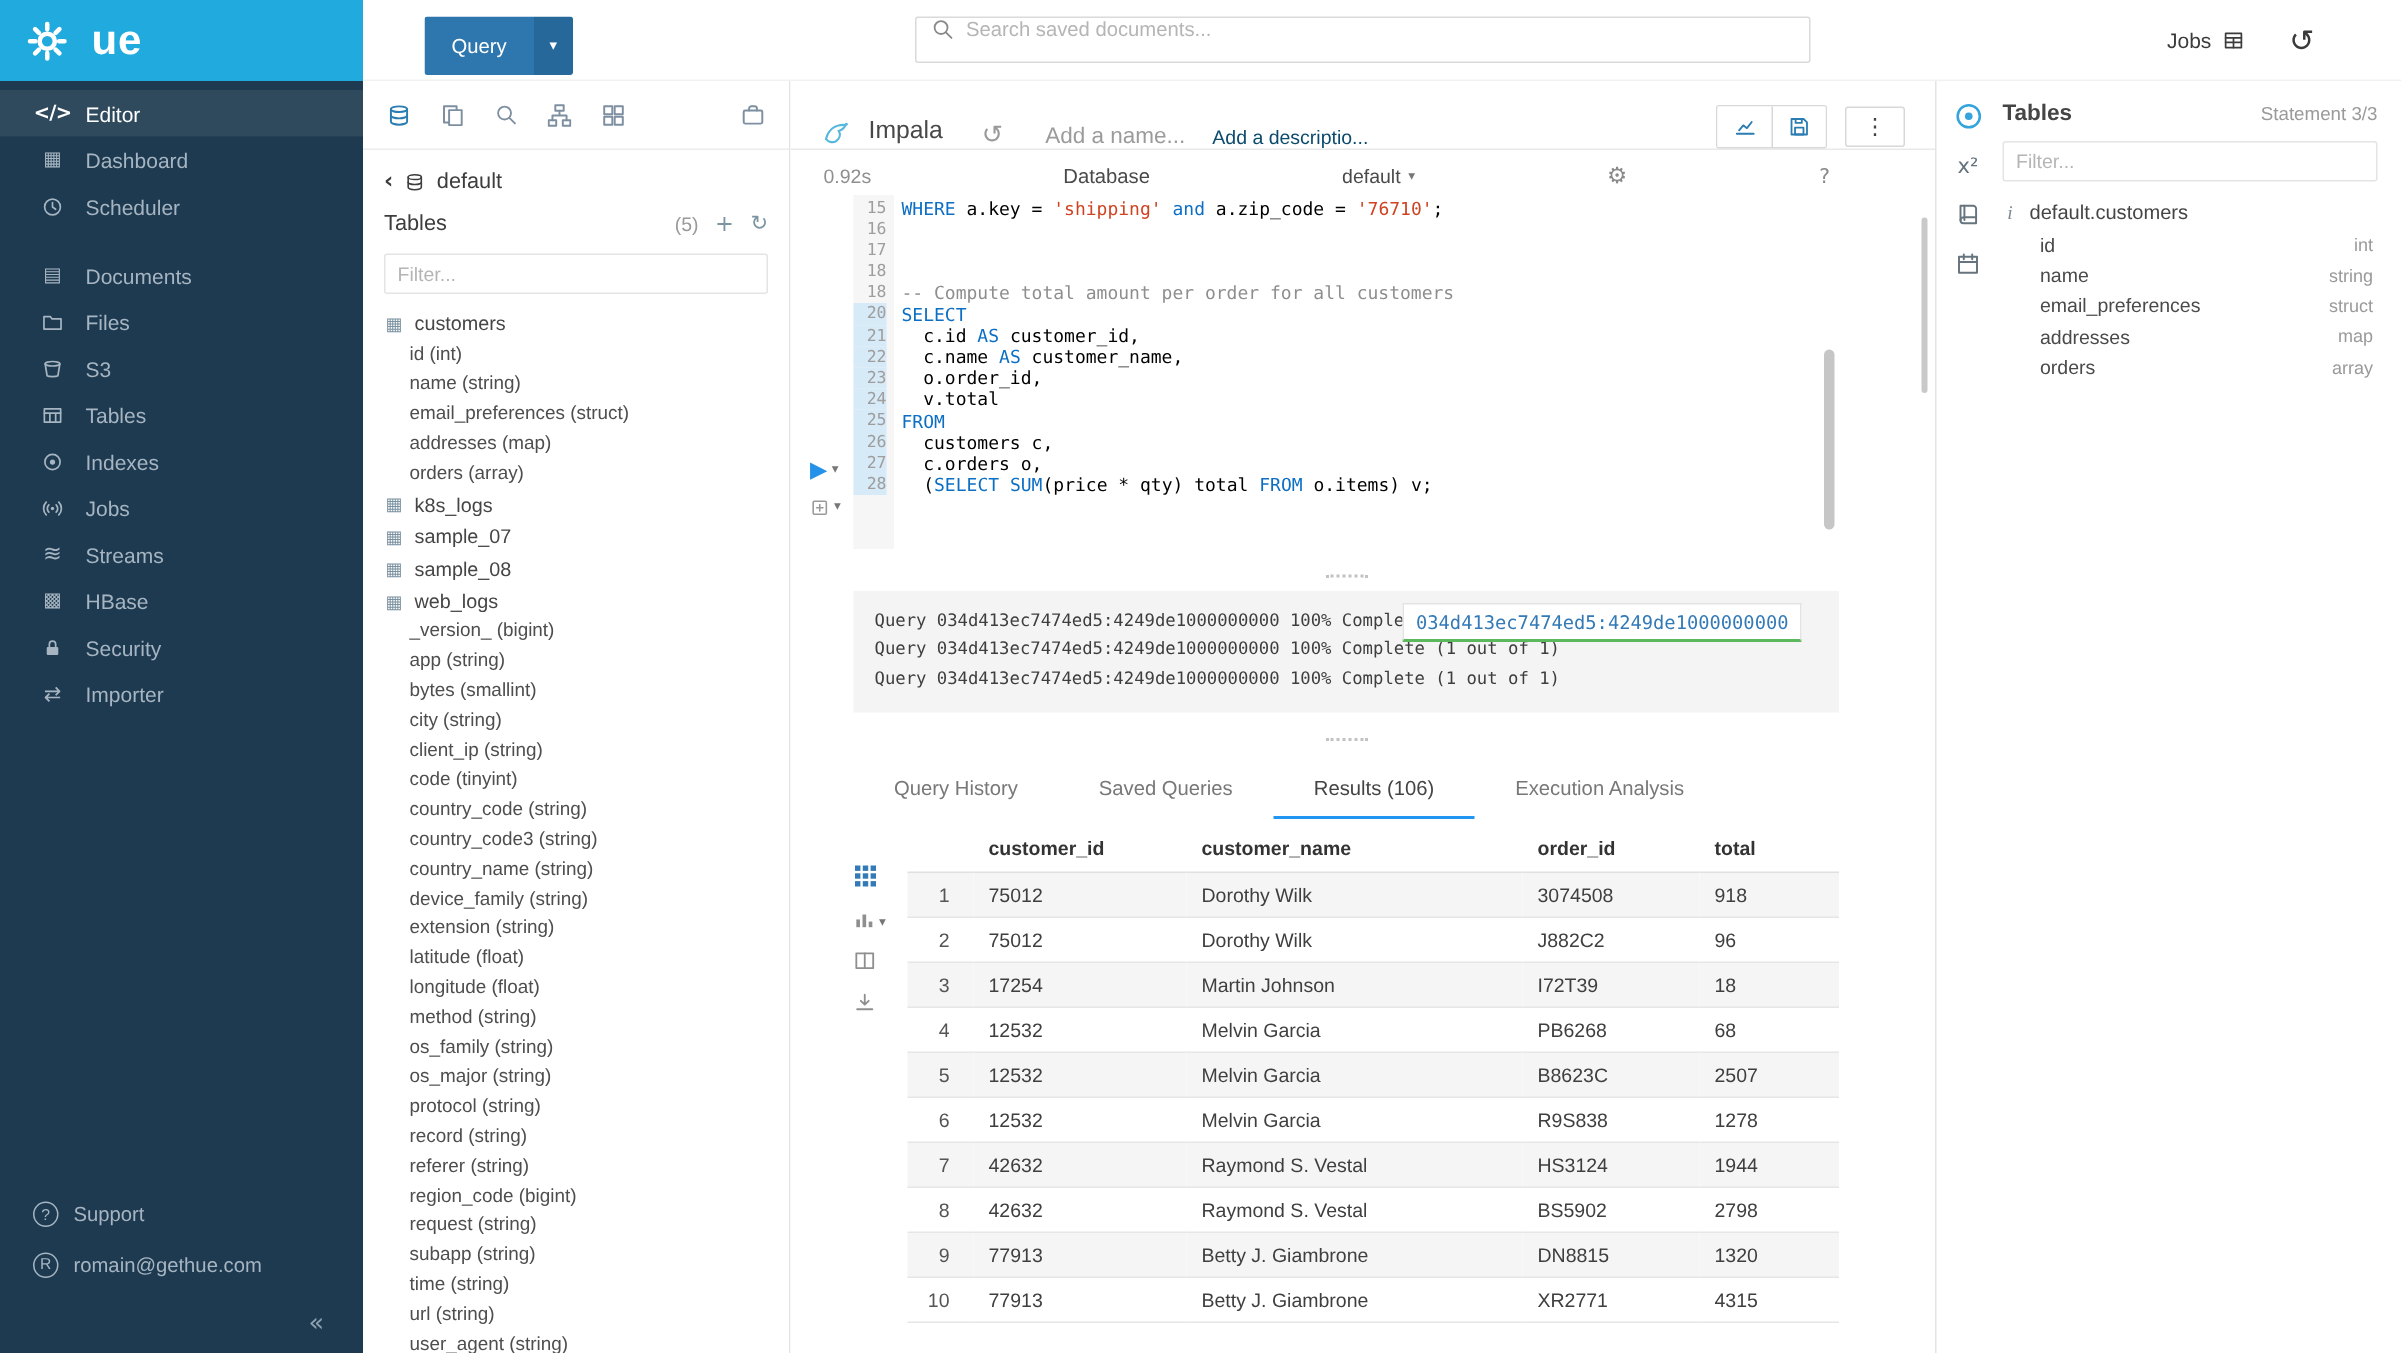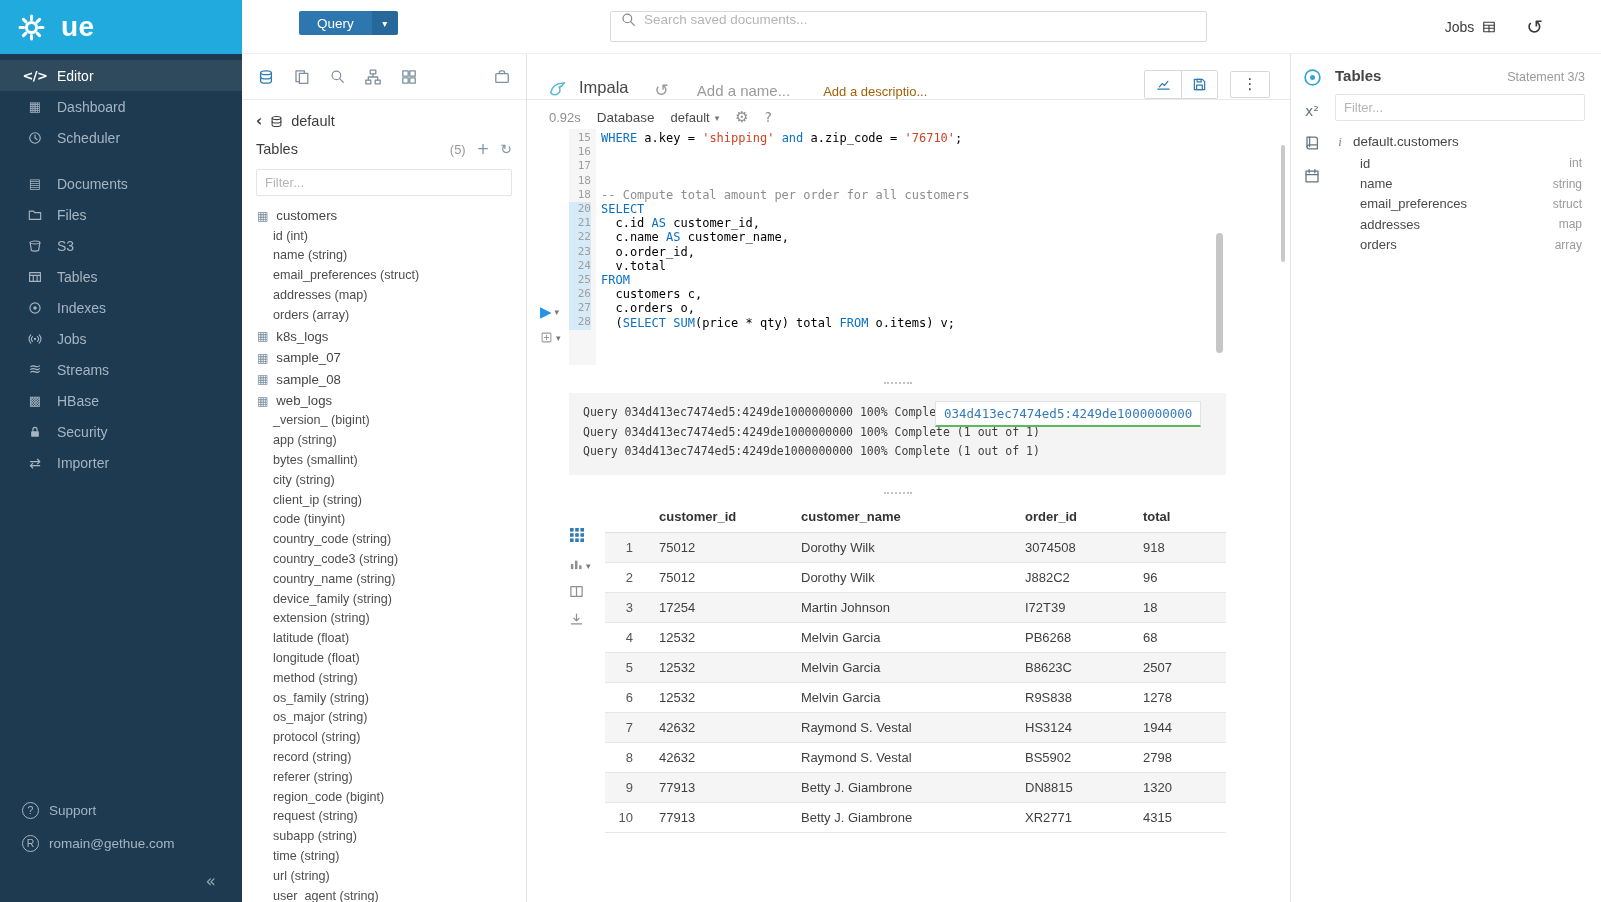--- a/index.html
+++ b/index.html
@@ -22,21 +22,21 @@
   .nav-item.active{background:rgba(255,255,255,.08);color:#fff}
   .nav-item.group-start{margin-top:15px}
   .nav-items{padding-top:6px}
   .nav-footer{position:absolute;left:0;bottom:8px;width:100%}
   .foot-item{display:flex;align-items:center;gap:10px;padding:8px 22px;color:#a6b5c1;font-size:13.5px;cursor:pointer}
   .circle-ico{width:17px;height:17px;border:1px solid #a6b5c1;border-radius:50%;display:inline-flex;align-items:center;justify-content:center;font-size:10.5px;line-height:1}
   .collapse-row{display:flex;justify-content:flex-end;padding:12px 26px 2px;color:#8fa2b0;font-size:17px;cursor:pointer}
 
   
   .topbar{position:absolute;left:242px;top:0;right:0;height:54px;background:#fff;border-bottom:1px solid #f1f1f1}
-  .query-btn{position:absolute;left:57px;top:11px;height:24px;display:flex;border-radius:2px;overflow:hidden;cursor:pointer}
+  .query-btn{position:absolute;left:41px;top:11px;height:39px;display:flex;border-radius:2px;overflow:hidden;cursor:pointer}
   .qb-main{background:#2d76ae;color:#fff;font-size:13.5px;display:flex;align-items:center;padding:0 18px}
   .qb-caret{background:#27689a;color:#fff;width:26px;display:flex;align-items:center;justify-content:center;font-size:10px}
   .search-wrap{position:absolute;left:368px;top:11px;width:597px;height:31px;border:1px solid #dadada;border-radius:2px;display:flex;align-items:flex-start;padding:0 10px;gap:8px;color:#8a8a8a}
   .search-wrap input{border:none;flex:1;font-size:13.5px;color:#444}
   .top-right{position:absolute;right:58px;top:0;height:54px;display:flex;align-items:center;gap:30px}
   .jobs-link{display:flex;align-items:center;gap:8px;color:#3c3c3c;font-size:14px;cursor:pointer}
   .top-history{color:#3a3a3a;cursor:pointer}
 
   
   .assist{position:absolute;left:242px;top:54px;width:285px;bottom:0;background:#fff;border-right:1px solid #e3e3e3;display:flex;flex-direction:column;overflow:hidden}
@@ -54,27 +54,27 @@
   .tree-table{display:flex;align-items:center;gap:8px;height:21.5px;padding-left:15px;font-size:13.2px;color:#454545;cursor:pointer}
   .tree-table .tt-ico{color:#7b92a1;display:flex}
   .tree-col{height:19.8px;line-height:19.8px;padding-left:31px;font-size:12.6px;color:#4e4e4e;white-space:nowrap;cursor:pointer}
 
   
   .editor-col{position:absolute;left:527px;top:54px;right:311px;bottom:0;background:#fff;overflow:hidden}
   .ed-hd{height:46px;border-bottom:1px solid #e9e9e9;display:flex;align-items:flex-end;padding:0 20px}
   .impala{display:flex;align-items:center;gap:9px;font-size:16.5px;color:#484848;cursor:pointer}
   .ed-history{margin-left:26px;color:#9a9a9a;cursor:pointer}
   .ed-name{margin-left:28px;color:#9b9b9b;font-size:15px;cursor:text}
-  .ed-desc{margin-left:33px;color:#a16207;font-size:13px;cursor:text}
+  .ed-desc{margin-left:18px;color:#0c4a6e;font-size:13px;cursor:text}
   .ed-actions{margin-left:auto;display:flex;align-items:center;gap:12px}
   .btn-group{display:flex;border:1px solid #d8d8d8;border-radius:2px}
   .icon-btn{width:36px;height:27px;display:flex;align-items:center;justify-content:center;color:#2b7cb0;cursor:pointer;background:#fff}
   .icon-btn + .icon-btn{border-left:1px solid #d8d8d8}
   .kebab-btn{width:40px;height:27px;border:1px solid #d8d8d8;border-radius:2px;display:flex;align-items:center;justify-content:center;color:#424242;cursor:pointer;background:#fff}
-  .ed-meta{display:flex;justify-content:flex-start;align-items:center;gap:16px;padding:10px 70px 2px 22px;font-size:13px;color:#8f8f8f}
+  .ed-meta{display:flex;justify-content:space-between;align-items:center;gap:16px;padding:10px 70px 2px 22px;font-size:13px;color:#8f8f8f}
   .ed-meta .db-label{color:#4a4a4a;font-size:13.5px}
   .db-select{display:flex;align-items:center;gap:5px;color:#4a4a4a;cursor:pointer}
   .caret-g{font-size:9px;color:#777;font-family:"DejaVu Sans",sans-serif}
   .meta-ico{color:#8a8a8a;cursor:pointer}
 
   .code-wrap{display:flex;margin:2px 64px 0 0;min-height:236px;position:relative}
   .snippet-ctl{width:42px;position:relative}
   .play-btn{position:absolute;left:13px;top:174px;display:flex;align-items:center;gap:3px;cursor:pointer}
   .play-g{color:#2492e8;font-size:15px;font-family:"DejaVu Sans",sans-serif}
   .insert-btn{position:absolute;left:13px;top:202px;display:flex;align-items:center;gap:3px;color:#9a9a9a;cursor:pointer}
@@ -521,20 +521,26 @@
         </div>
       <div class="log-tip">
         <span>034d413ec7474ed5:4249de1000000000</span>
       </div>
     </div>
 
     <div class="dots">
         <i></i>
       </div>
 
+    <div class="tabs">
+        <div class="tab">Query History</div>
+        <div class="tab">Saved Queries</div>
+        <div class="tab active">Results (106)</div>
+        <div class="tab">Execution Analysis</div>
+      </div>
 
     <div class="results">
       <div class="res-strip">
         <span class="rs-ico active">
             <span>
               <svg xmlns="http://www.w3.org/2000/svg" viewBox="0 0 16 16" width="16" height="16" fill="currentColor">
                 <rect x="1" y="1" width="3.6" height="3.6"></rect>
                 <rect x="6.2" y="1" width="3.6" height="3.6"></rect>
                 <rect x="11.4" y="1" width="3.6" height="3.6"></rect>
                 <rect x="1" y="6.2" width="3.6" height="3.6"></rect>

